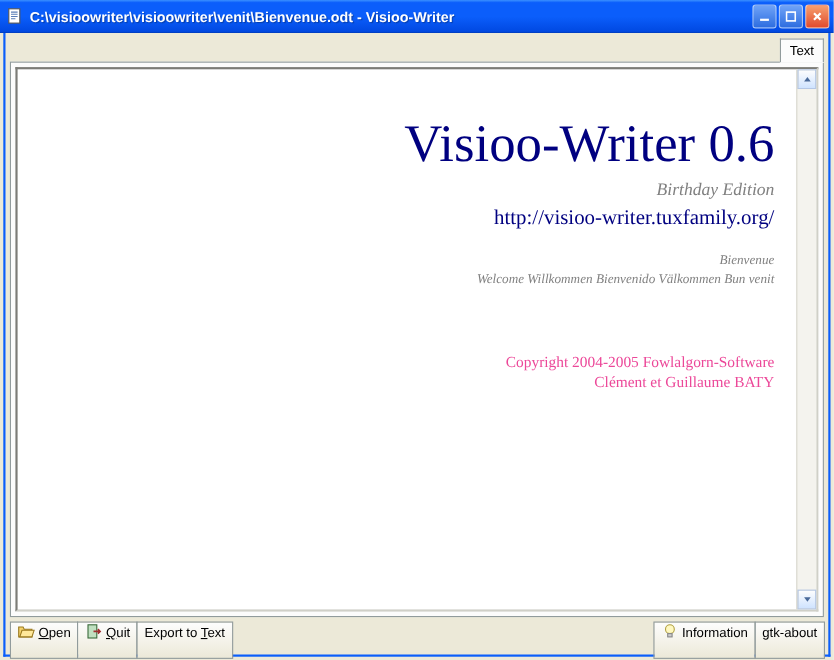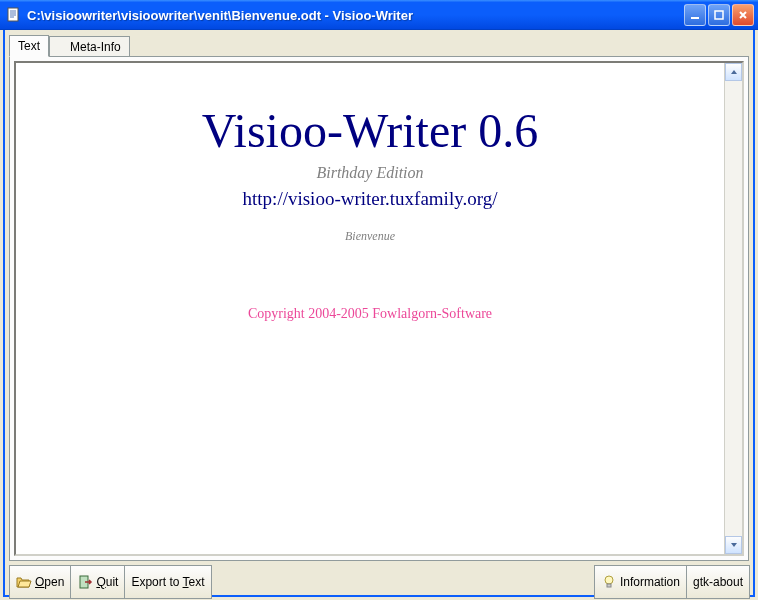--- a/index.html
+++ b/index.html
@@ -34,21 +34,21 @@
     position: absolute; top: 30px; left: 3px; right: 3px; bottom: 3px;
     background: #ece9d8;
     border-left: 2px solid #0b5efb;
     border-right: 2px solid #0b5efb;
     border-bottom: 2px solid #0b5efb;
     padding: 4px;
     display: flex; flex-direction: column;
   }
 
   
-  .tabstrip { display: flex; align-items: flex-end; height: 22px; }
+  .tabstrip { display: flex; align-items: flex-end; height: 22px; flex-direction: column; }
   .tab {
     padding: 3px 8px 3px 8px;
     border: 1px solid #919b9c;
     border-bottom: none;
     background: #f4f3ee;
     margin-right: 0px;
     font-size: 12px;
     position: relative;
     top: 1px;
   }
@@ -72,21 +72,21 @@
     margin: 4px;
     border: 2px inset #d0d0c8;
     background: #ffffff;
     display: flex;
   }
 
   .doc-content {
     flex: 1;
     overflow: hidden;
     padding: 40px 20px 10px 20px;
-    text-align: center;
+    text-align: right;
   }
 
   .scrollbar-v {
     width: 18px;
     background: #f1efe2;
     border-left: 1px solid #d0d0c8;
     display: flex; flex-direction: column;
   }
   .sb-btn {
     height: 18px;
@@ -105,21 +105,21 @@
   
   .toolbar {
     height: 26px;
     display: flex;
     align-items: stretch;
     margin-top: 4px;
     gap: 0;
   }
   .toolbar .spacer { flex: 1; }
   .tb-btn {
-    display: flex; align-items: center;
+    display: flex; align-items: flex-end;
     padding: 16px 6px;
     border: 1px solid #919b9c;
     background: linear-gradient(to bottom, #fdfdfd, #ece9d8);
     font-size: 12px;
     gap: 3px;
     margin-right: -1px;
   }
   .tb-btn .u { text-decoration: underline; }
   .tb-icon { width: 16px; height: 16px; display: inline-flex; align-items: center; justify-content: center; }
 </style>
@@ -161,23 +161,25 @@
   </div>
 
   <div class="tab-panel">
     <div class="doc-frame">
       <div class="doc-content">
         <div class="doc-title">Visioo-Writer 0.6</div>
         <div class="doc-subtitle">Birthday Edition</div>
         <div class="doc-link">http://visioo-writer.tuxfamily.org/</div>
         <div class="doc-welcome">
           <div>Bienvenue</div>
+          <div>Welcome Willkommen Bienvenido Välkommen Bun venit</div>
         </div>
         <div class="doc-copyright">
           <div>Copyright 2004-2005 Fowlalgorn-Software</div>
+          <div>Clément et Guillaume BATY</div>
         </div>
       </div>
       <div class="scrollbar-v">
         <div class="sb-btn">
           <svg width="8" height="8">
               <path d="M4 2 L7 6 L1 6 Z" fill="#4a6a9a"></path>
             </svg>
         </div>
         <div class="sb-track"></div>
         <div class="sb-btn">

